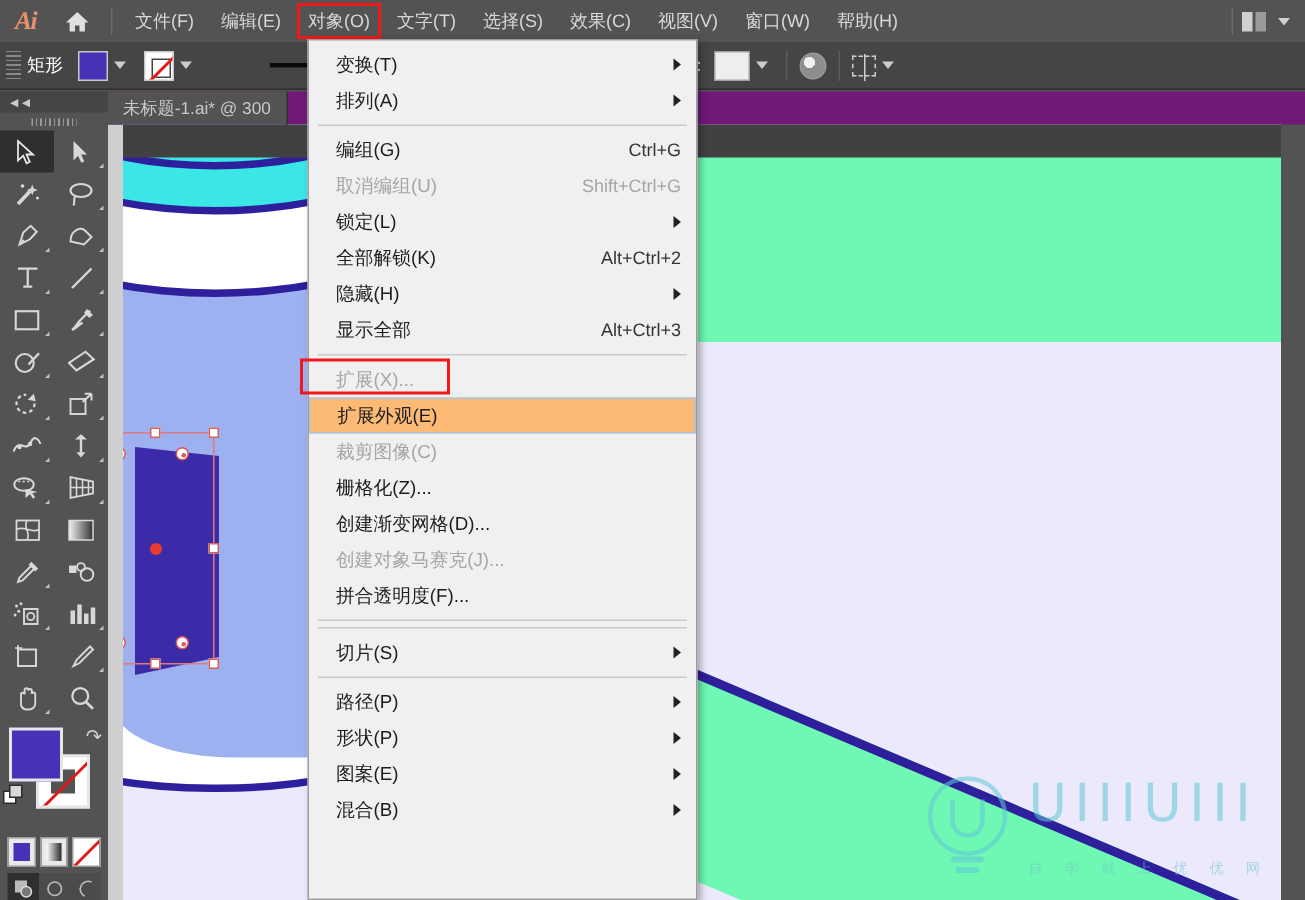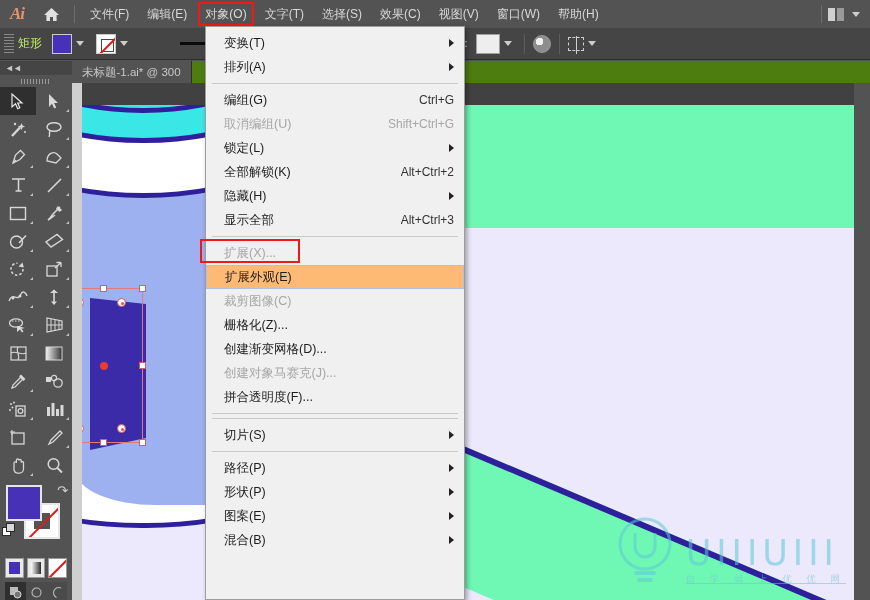--- a/index.html
+++ b/index.html
@@ -49,21 +49,21 @@
   
   #controlbar{
     position:absolute; left:0; top:28px; width:870px; height:32px;
     background:#454545; display:flex; align-items:center;
     border-bottom:1px solid #2e2e2e;
     z-index:35;
   }
   .grip{ width:10px; height:20px; margin:0 4px 0 4px;
     background:repeating-linear-gradient(to bottom, #888 0 1px, transparent 1px 3px);
   }
-  .cb-label{ color:#bef264; font-size:12px; margin-right:10px; white-space:nowrap;}
+  .cb-label{ color:#ffffff; font-size:12px; margin-right:10px; white-space:nowrap;}
   .swatch-box{
     width:20px;height:20px;background:#4731b6;border:1px solid #c9c9c9;
   }
   .swatch-none{
     width:20px;height:20px;background:#fff;border:1px solid #c9c9c9;position:relative;overflow:hidden;
   }
   .swatch-none::after{
     content:""; position:absolute; left:-3px; top:9px; width:30px;height:2px;background:#e01b1b;
     transform:rotate(-45deg); transform-origin:center;
   }
@@ -121,21 +121,21 @@
   .modegrp .mbtn.c2::after{content:"";position:absolute;left:3px;top:3px;right:3px;bottom:3px;background:linear-gradient(to right,#fff,#2a2a2a);}
   .modegrp .mbtn.c3{ background:#fff;overflow:hidden;}
   .modegrp .mbtn.c3::after{content:"";position:absolute;left:-4px;top:8px;width:28px;height:2px;background:#e01b1b;transform:rotate(-45deg);}
   .drawgrp{ display:flex; gap:0; padding:4px 5px 0 5px;}
   .drawgrp .dbtn{ width:21px;height:20px;display:flex;align-items:center;justify-content:center;background:#4b4b4b;}
   .drawgrp .dbtn.on{ background:#2f2f2f;}
 
   
   #docbar{
     position:absolute; left:72px; top:61px; width:798px; height:22px;
-    background:#4d7c0f; z-index:10;
+    background:#701a75; z-index:10;
   }
   #doctab{
     position:absolute; left:0; top:0; height:22px;
     background:#535353; color:#c9c9c9; font-size:11.5px;
     display:flex; align-items:center; padding:0 10px;
     border-right:1px solid #2e2e2e;
     max-width:212px; overflow:hidden; white-space:nowrap;
   }
 
   
@@ -206,21 +206,21 @@
   .anchor{ position:absolute; width:9px;height:9px;border-radius:50%;
     background:#fff;border:1.5px solid #e05555;}
   .anchor::after{content:"";position:absolute;left:2.5px;top:2.5px;width:3px;height:3px;border-radius:50%;background:#e05555;}
   #centerdot{ position:absolute; width:8px;height:8px;border-radius:50%;background:#ea3b2e; z-index:18;}
 
   
   #wm{ position:absolute; right:8px; bottom:14px; z-index:19; opacity:.55;
        display:flex; align-items:flex-end; gap:8px; }
   #wm .wmtext{ display:flex; flex-direction:column; }
   #wm .wmmain{ color:#5fc9d6; font-size:35px; letter-spacing:5px; line-height:34px; font-family:"DejaVu Sans", sans-serif;}
-  #wm .wmsub{ color:#6fc6cf; font-size:9.5px; letter-spacing:6px; margin-top:3px;text-decoration:underline;}
+  #wm .wmsub{ color:#6fc6cf; font-size:9.5px; letter-spacing:6px; margin-top:20px;}
 
   
   #dropdown{
     position:absolute; left:205px; top:26px; width:260px;
     background:#f1f0f0; border:1px solid #9d9d9d;
     box-shadow: 2px 2px 5px rgba(0,0,0,.35);
     z-index:60; padding:4px 0 0 0;
     overflow:hidden; height:574px;
   }
   .mrow{

